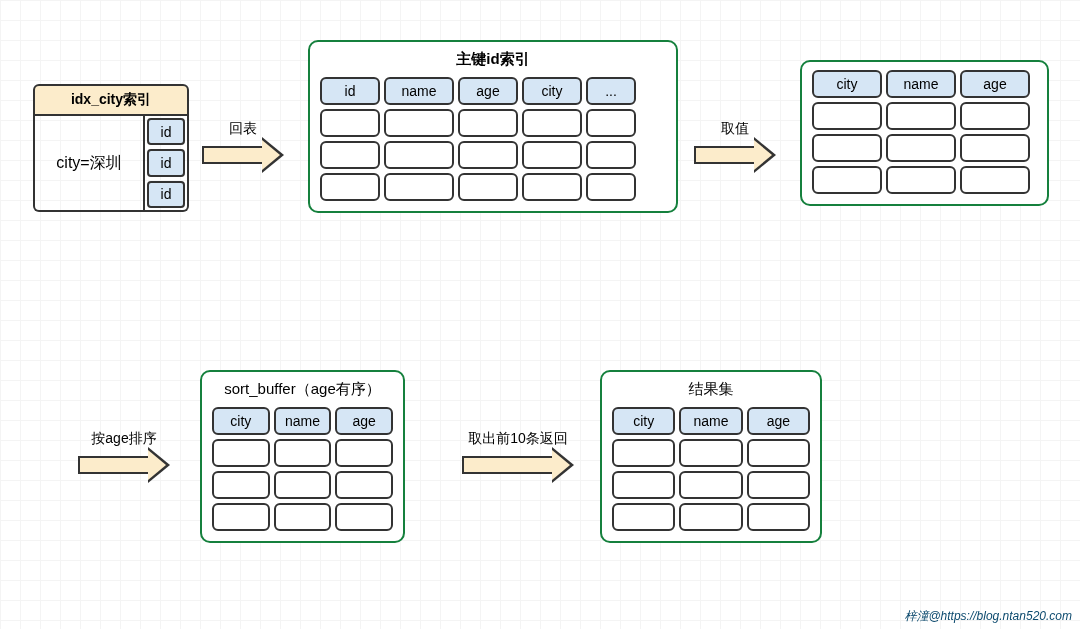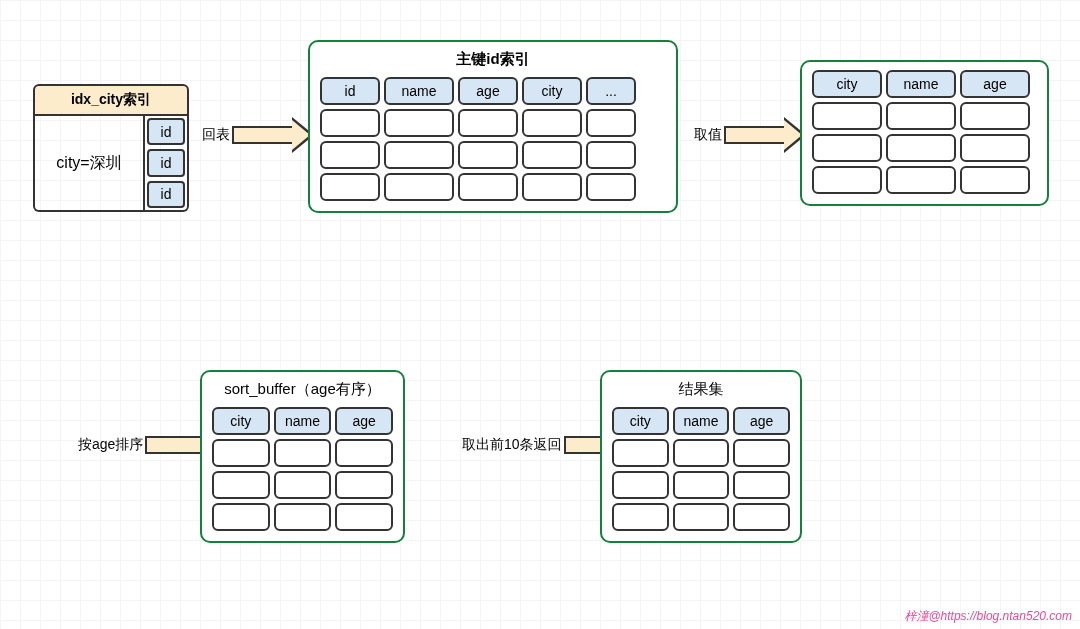--- a/index.html
+++ b/index.html
@@ -89,20 +89,21 @@
     border-radius: 4px;
     margin:2px;
     border:2px solid #333;
   }
   .idx-right .c:last-child { }
 
   
   .arrow {
     position: absolute;
     display:flex;
+    flex-direction: column;
     align-items: center;
     gap: 2px;
   }
   .arrow-label {
     font-size: 14px;
     white-space: nowrap;
   }
   .arrow-body {
     position: relative;
     height: 30px;
@@ -131,21 +132,21 @@
     border-bottom:15px solid transparent;
     border-left:18px solid #fceccb;
   }
 
   .watermark {
     position: absolute;
     right: 8px;
     bottom: 4px;
     font-size: 12px;
     font-style: italic;
-    color: #ec4899;
+    color: #0c4a6e;
   }
 </style>
 </head>
 <body>
 
 <div class="idx-box">
   <div class="idx-head">idx_city索引</div>
   <div class="idx-body">
     <div class="idx-left">city=深圳</div>
     <div class="idx-right">
@@ -266,21 +267,21 @@
 </div>
 
 <div class="arrow" style="left:462px; top:430px;">
   <div class="arrow-label">取出前10条返回</div>
   <div class="arrow-body">
     <div class="shaft" style="width:90px;"></div>
     <div class="head"></div>
   </div>
 </div>
 
-<div class="panel" style="left:600px; top:370px; width:202px;">
+<div class="panel" style="left:600px; top:370px; width:222px;">
   <div class="panel-title">结果集</div>
   <div class="tbl">
     <div class="row">
       <div class="cell hcell w70">city</div>
       <div class="cell hcell w70">name</div>
       <div class="cell hcell w70">age</div>
     </div>
     <div class="row">
         <div class="cell w70"></div>
         <div class="cell w70"></div>

